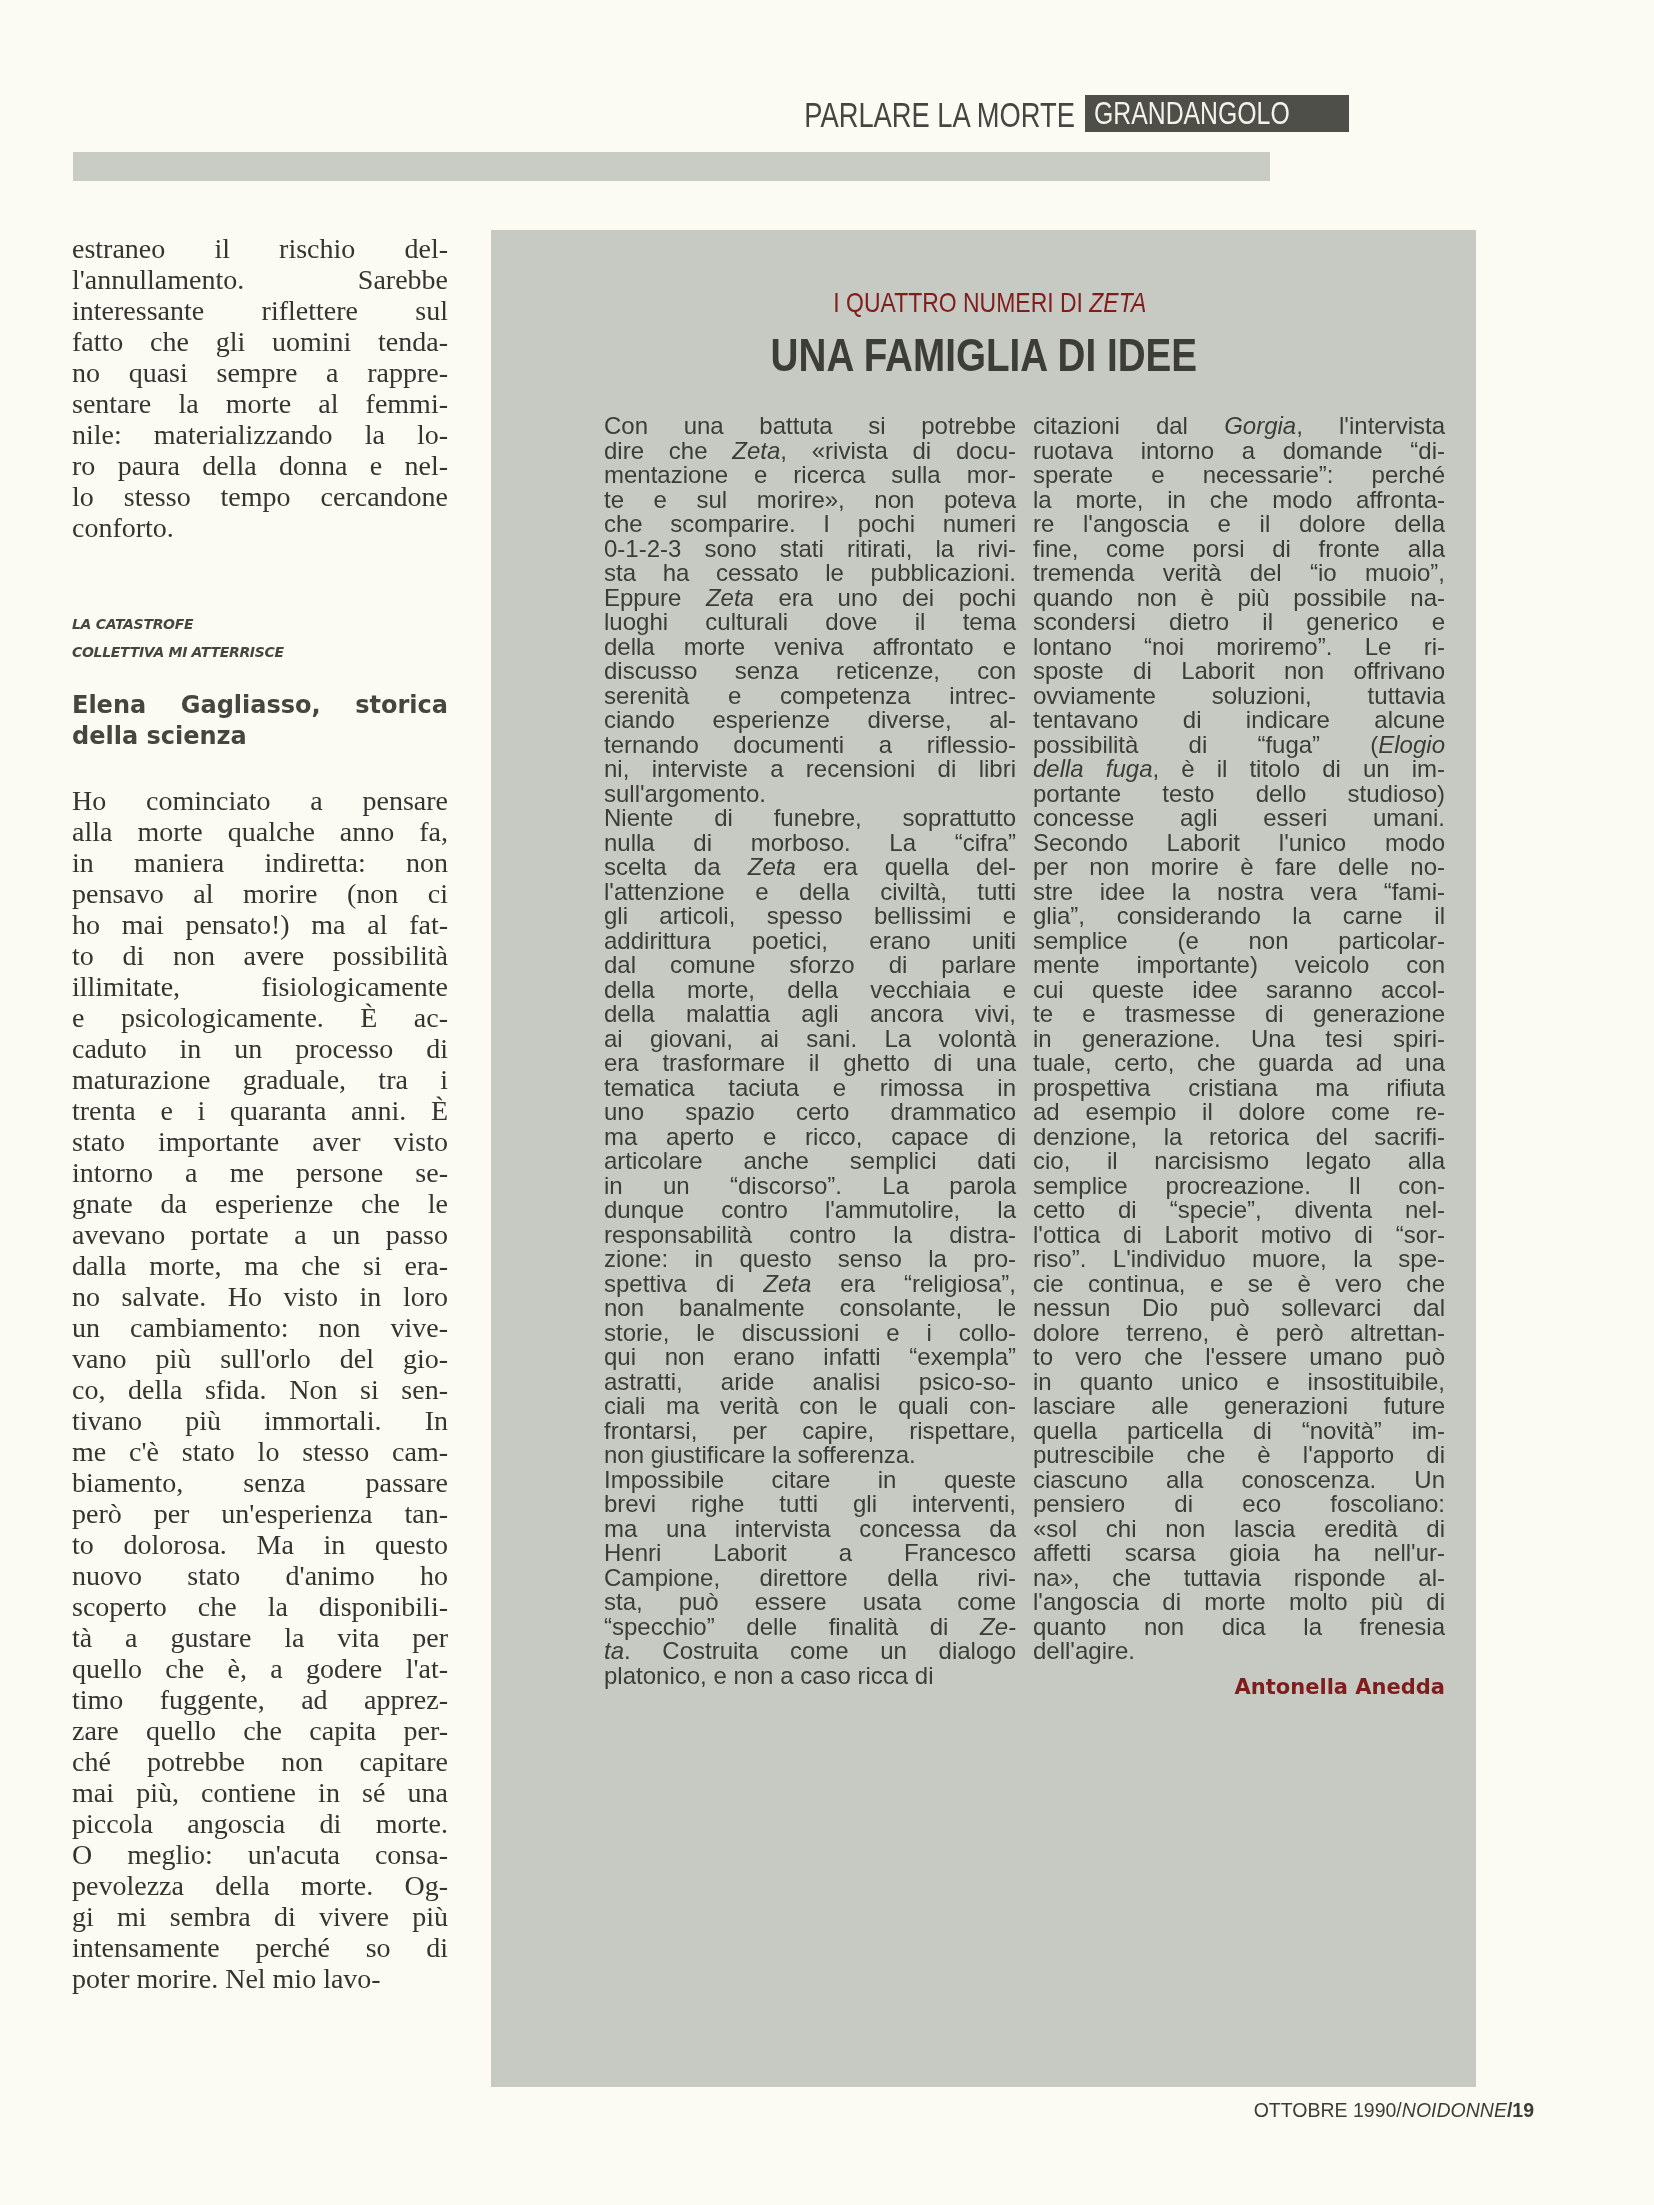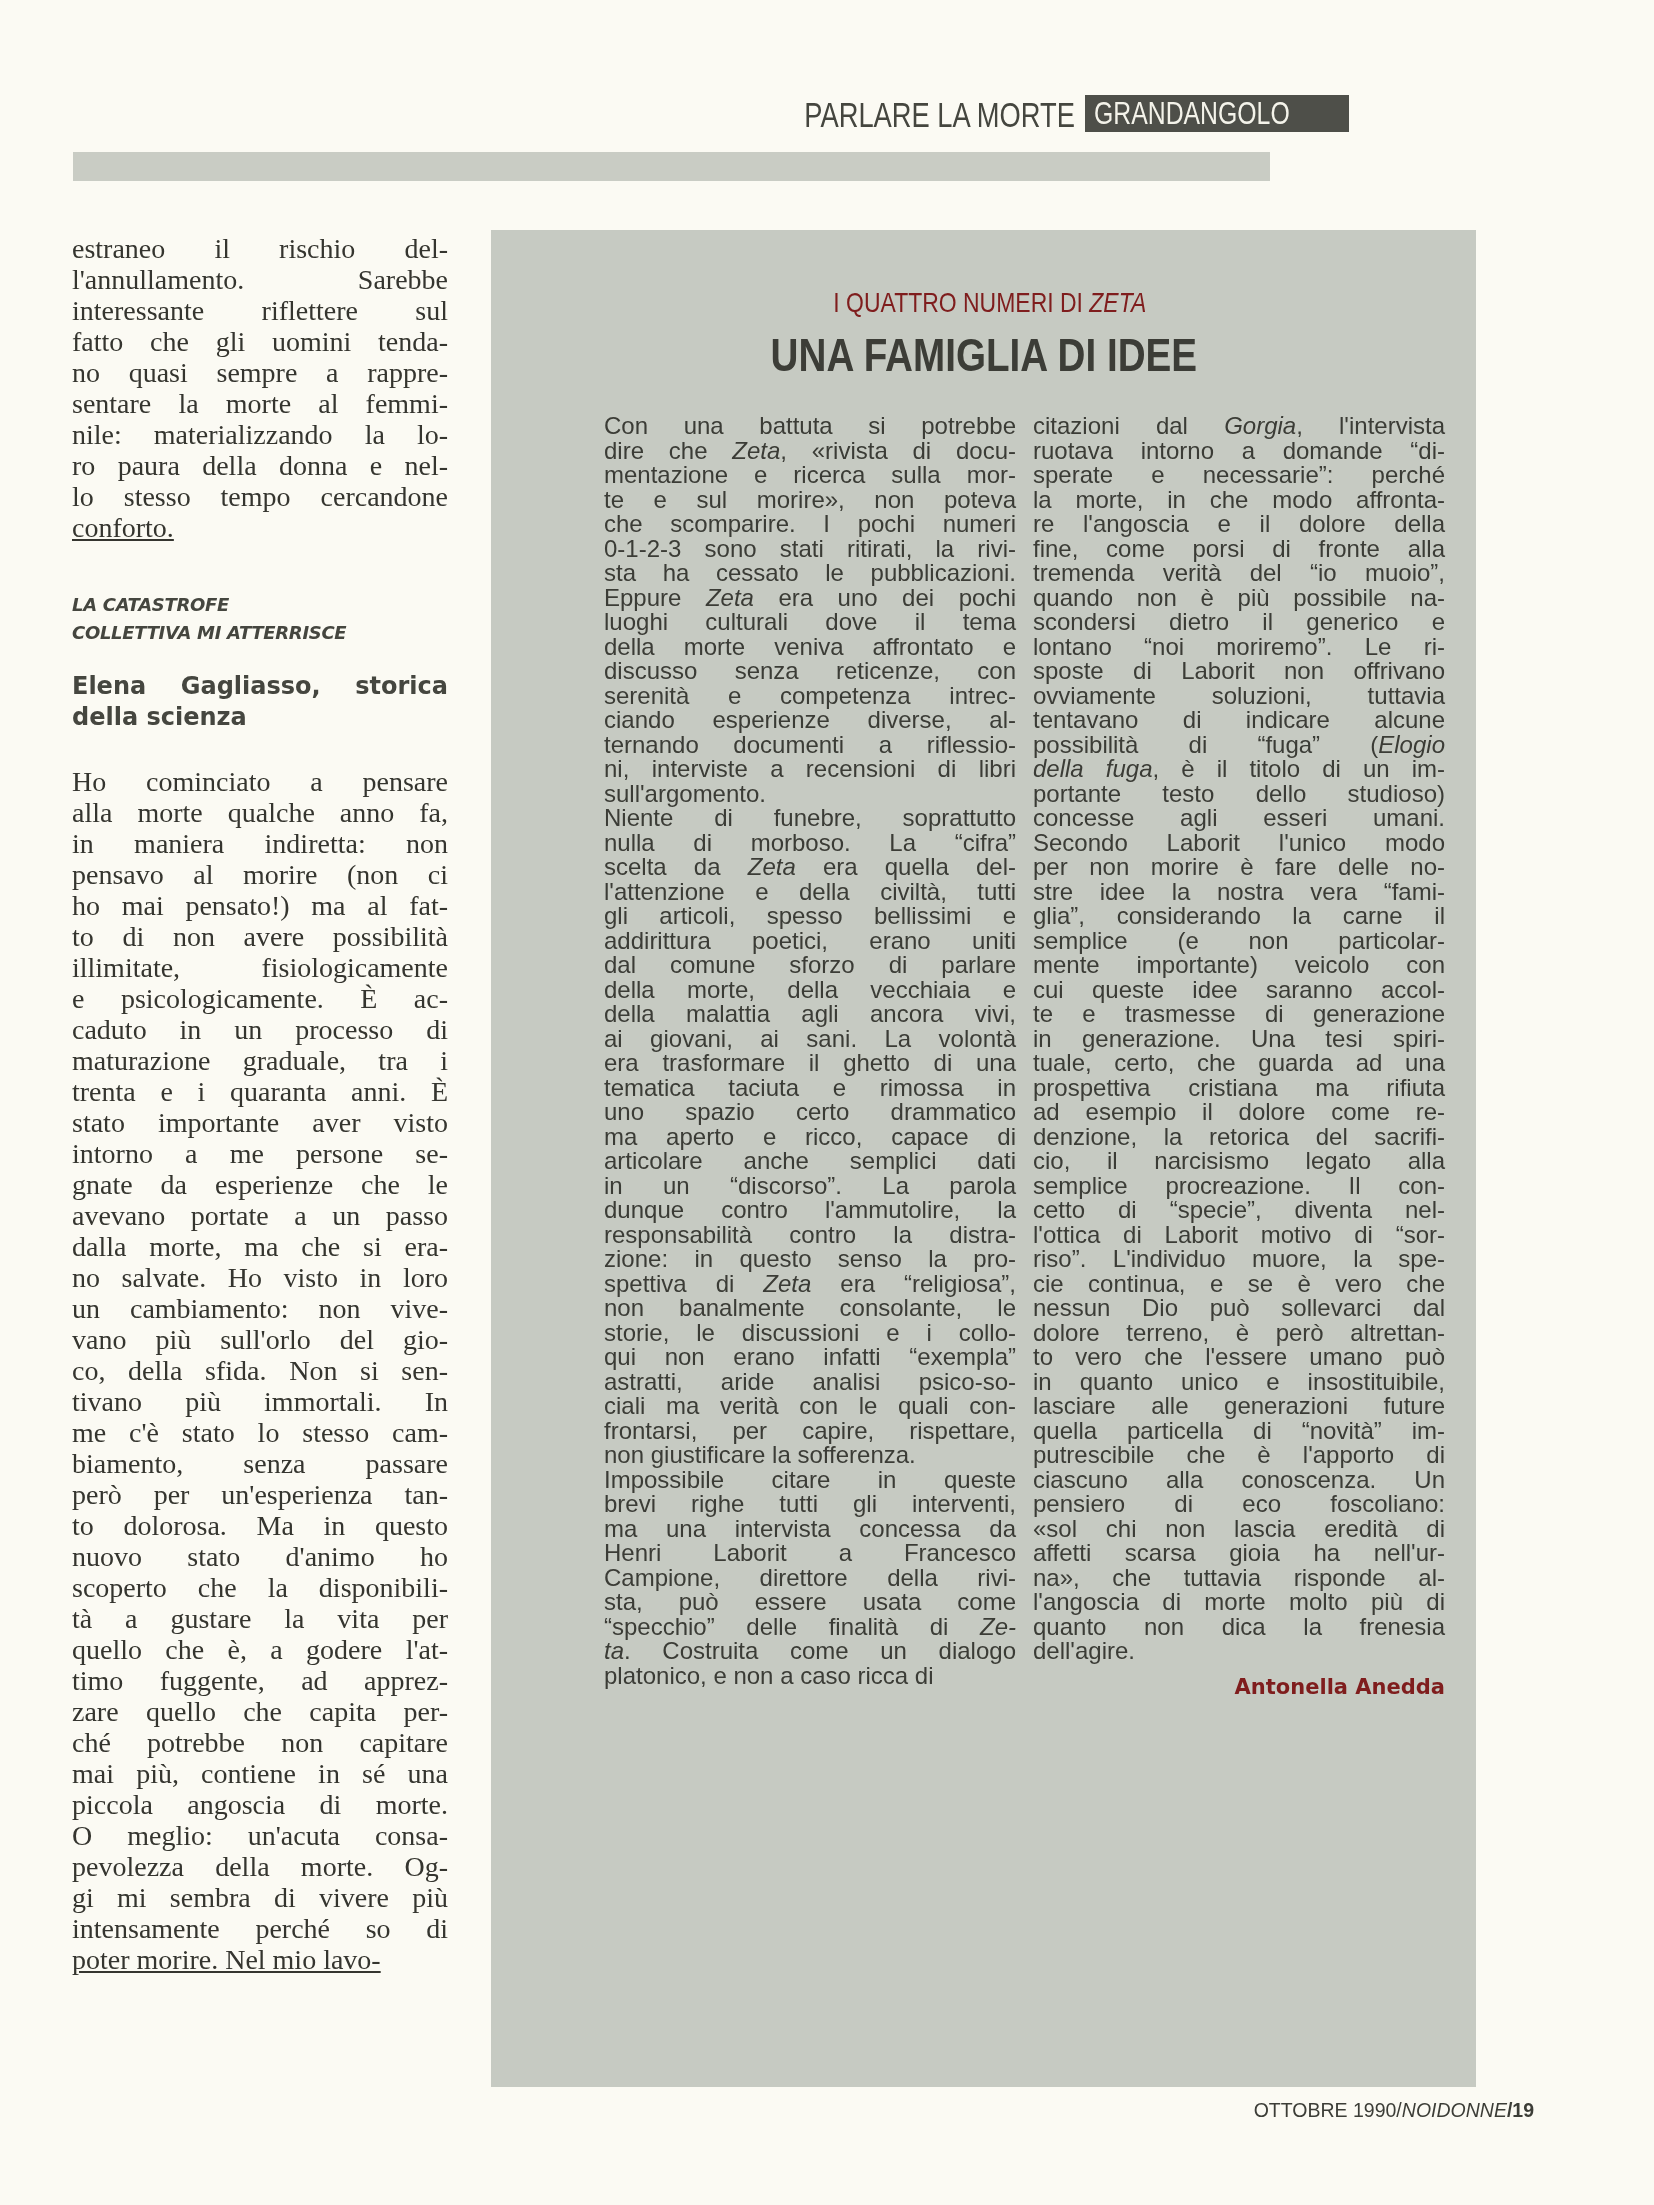--- a/index.html
+++ b/index.html
@@ -30,24 +30,24 @@
     position: absolute; left: 73px; top: 152px; width: 1197px; height: 29px;
     background: #c9ccc4;
   }
   .left-col {
     position: absolute; left: 72px; top: 233px; width: 376px;
     font-family: "Liberation Serif", serif;
     font-size: 28px; line-height: 31px; color: #35352f;
   }
   .left-col p { margin: 0; text-align: justify; text-align-last: left; }
   .left-col .line { display: block; text-align: justify; text-align-last: justify; white-space: nowrap; }
-  .left-col .line.last { text-align-last: left; text-decoration: underline; }
+  .left-col .line.last { text-align-last: left; }
   .left-head {
     font-family: "DejaVu Sans", sans-serif; font-weight: bold; font-style: italic;
-    font-size: 18px; line-height: 28px; color: #45463f; margin: 48px 0 24px 0;
+    font-size: 14px; line-height: 28px; color: #45463f; margin: 67px 0 24px 0;
     letter-spacing: -0.3px;
   }
   .left-byline {
     font-family: "DejaVu Sans", sans-serif; font-weight: bold;
     font-size: 24px; line-height: 31px; color: #45463f; margin: 0 0 33px 0;
   }
   .box {
     position: absolute; left: 491px; top: 230px; width: 985px; height: 1857px;
     background: #c6cac2;
   }

